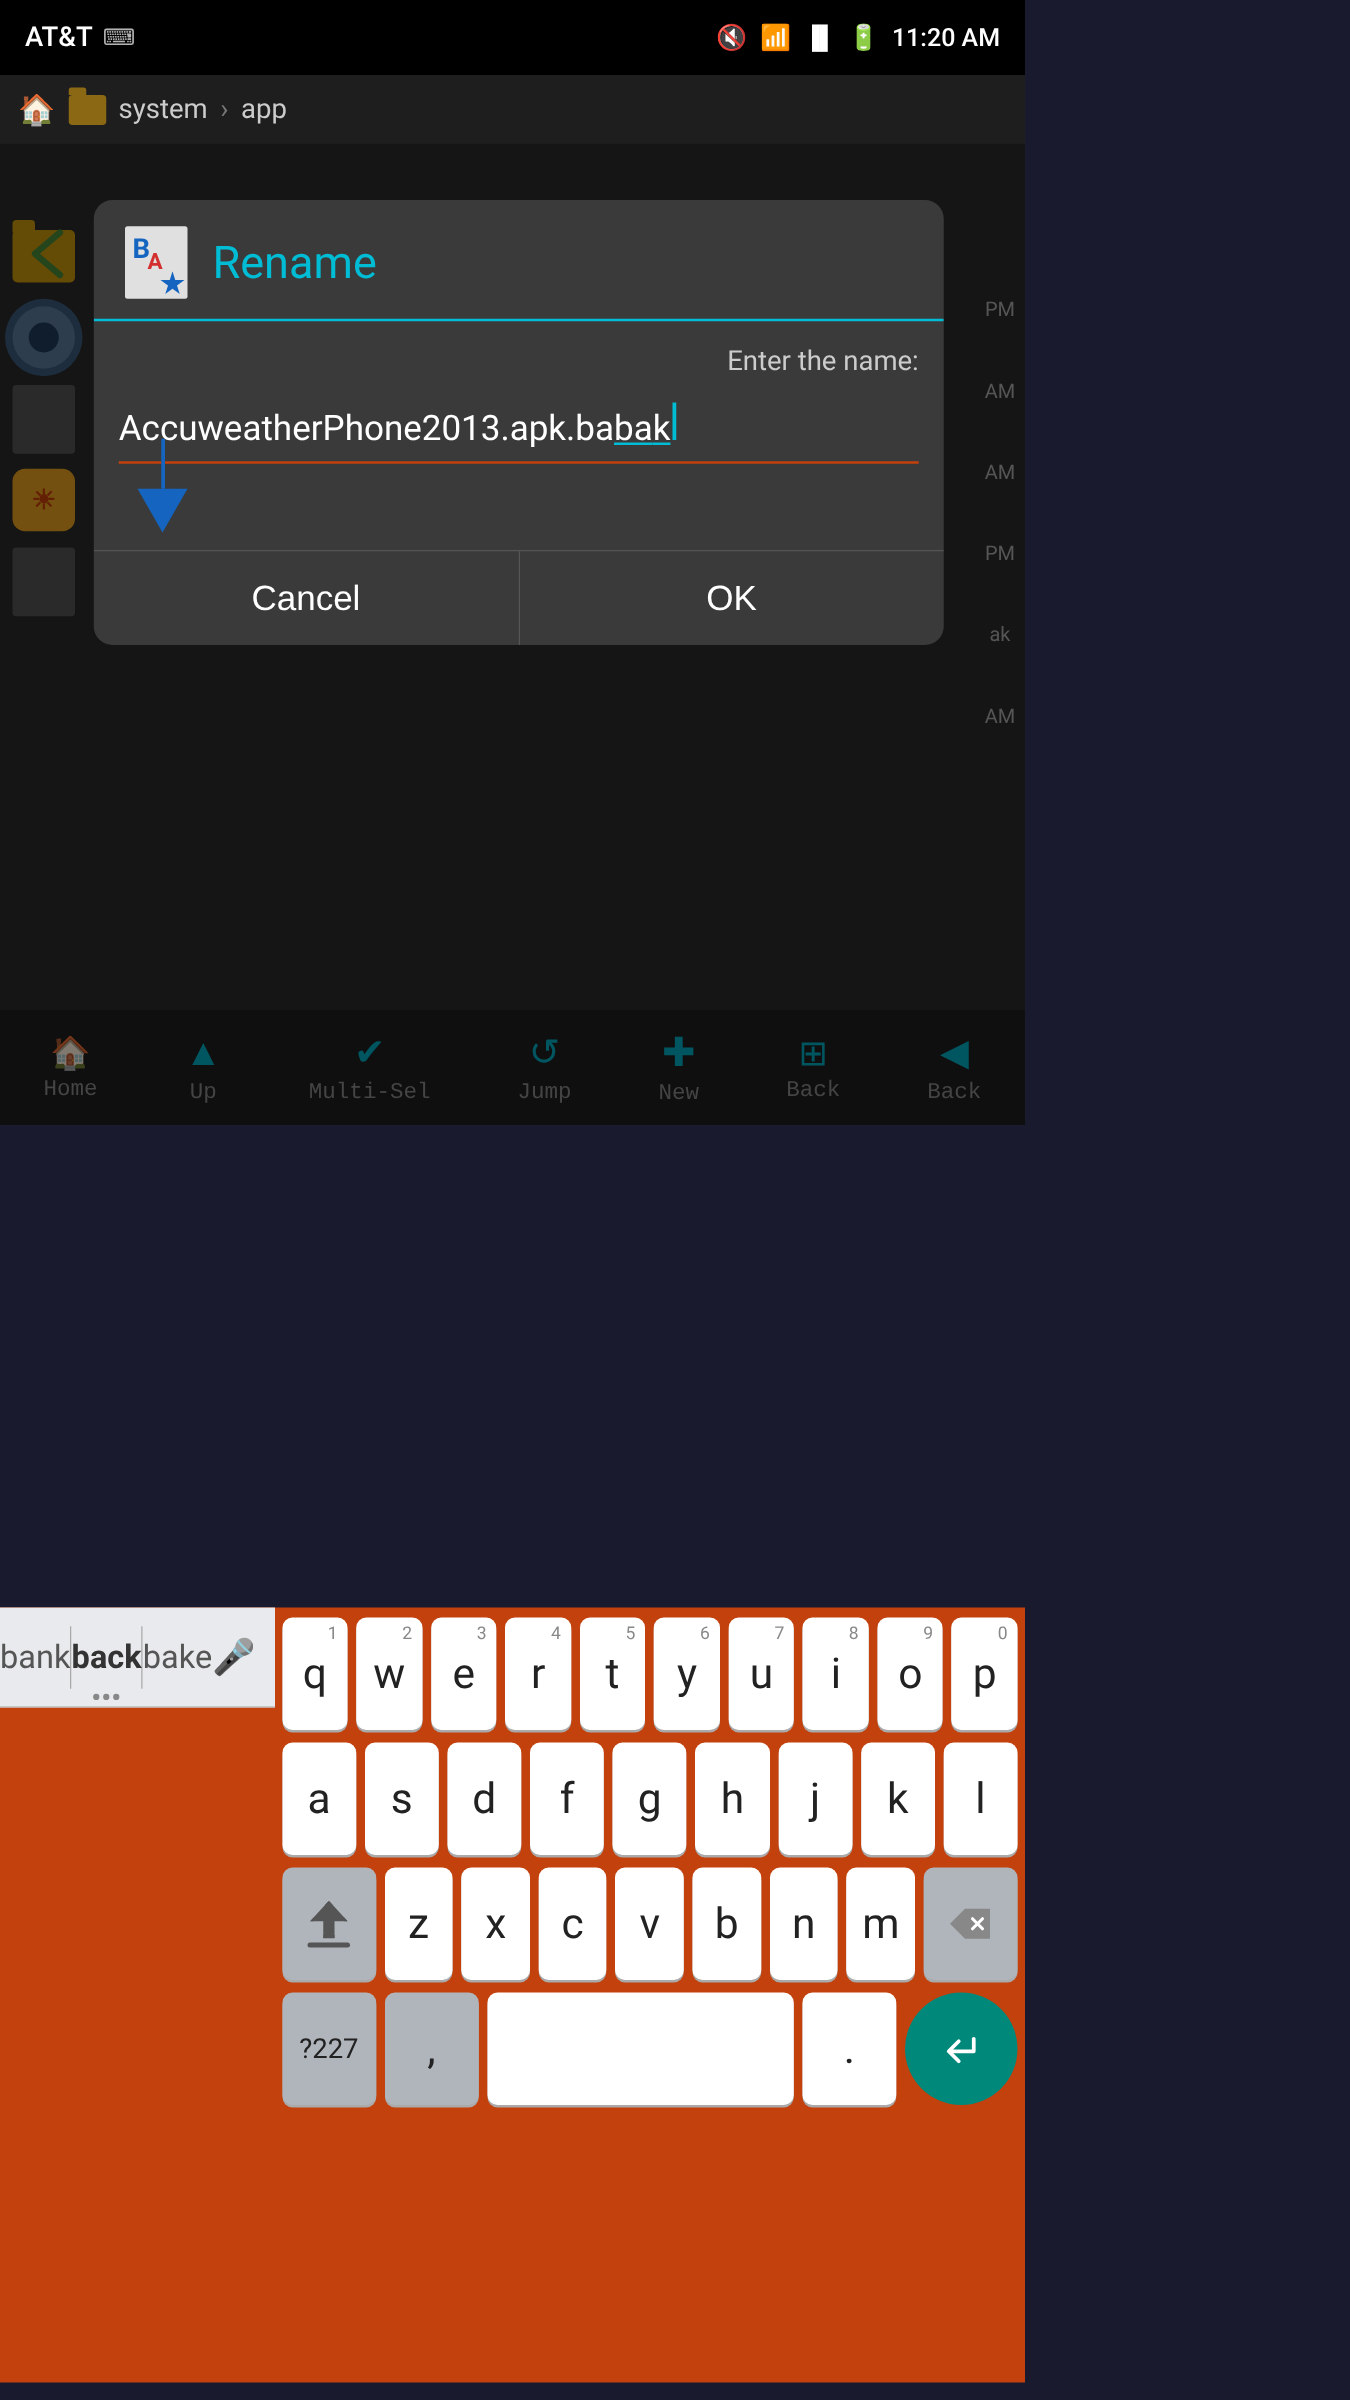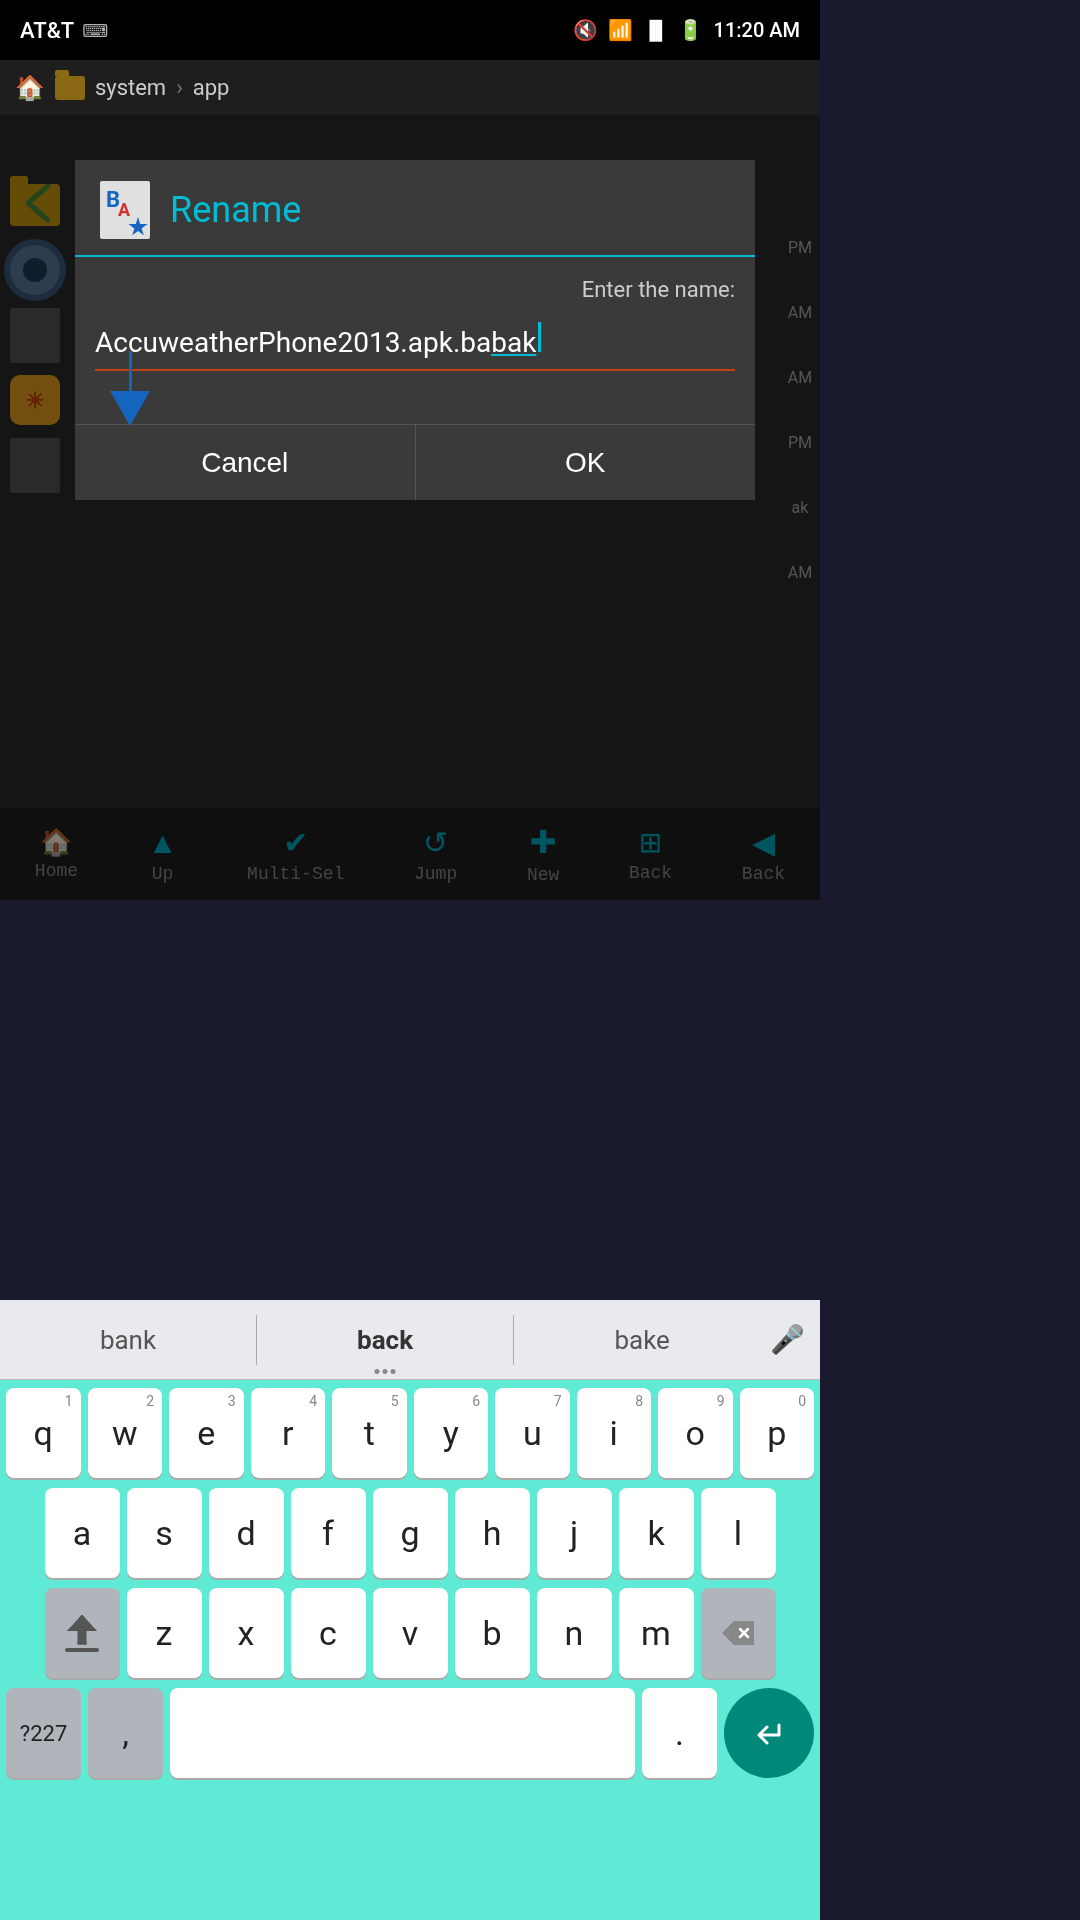--- a/index.html
+++ b/index.html
@@ -134,21 +134,21 @@
       z-index: 50;
     }
 
     
     .rename-dialog {
       position: absolute;
       top: 100px;
       left: 75px;
       width: 680px;
       background: #3a3a3a;
-      border-radius: 0;
+      border-radius: 15px;
       z-index: 60;
       overflow: hidden;
     }
 
     .dialog-header {
       display: flex;
       align-items: center;
       padding: 20px 20px 15px 20px;
       gap: 15px;
       border-bottom: 2px solid #00bcd4;
@@ -245,49 +245,49 @@
 
     
     .underlined-text {
       text-decoration: underline;
       text-decoration-color: #00bcd4;
     }
 
     .dialog-buttons {
       display: flex;
       border-top: 1px solid #555;
-      margin-top: 38px;
+      margin-top: 54px;
     }
 
     .dialog-btn {
       flex: 1;
       height: 75px;
       display: flex;
       align-items: center;
       justify-content: center;
       font-size: 28px;
       color: #fff;
       cursor: pointer;
       border: none;
       background: transparent;
     }
     .dialog-btn-cancel { border-right: 1px solid #555; }
     .dialog-btn-ok { }
 
     
     .keyboard {
       position: absolute;
-      bottom: 0;
+      bottom: 14px;
       left: 0;
       right: 0;
       height: 620px;
-      background: #5eead4;
+      background: #c2410c;
       z-index: 80;
       display: flex;
-      flex-direction: column;
+      flex-direction: row;
     }
 
     .keyboard-suggestions {
       height: 80px;
       background: #e8eaed;
       display: flex;
       align-items: center;
       border-bottom: 1px solid #bbb;
     }
     .suggestion-item {

